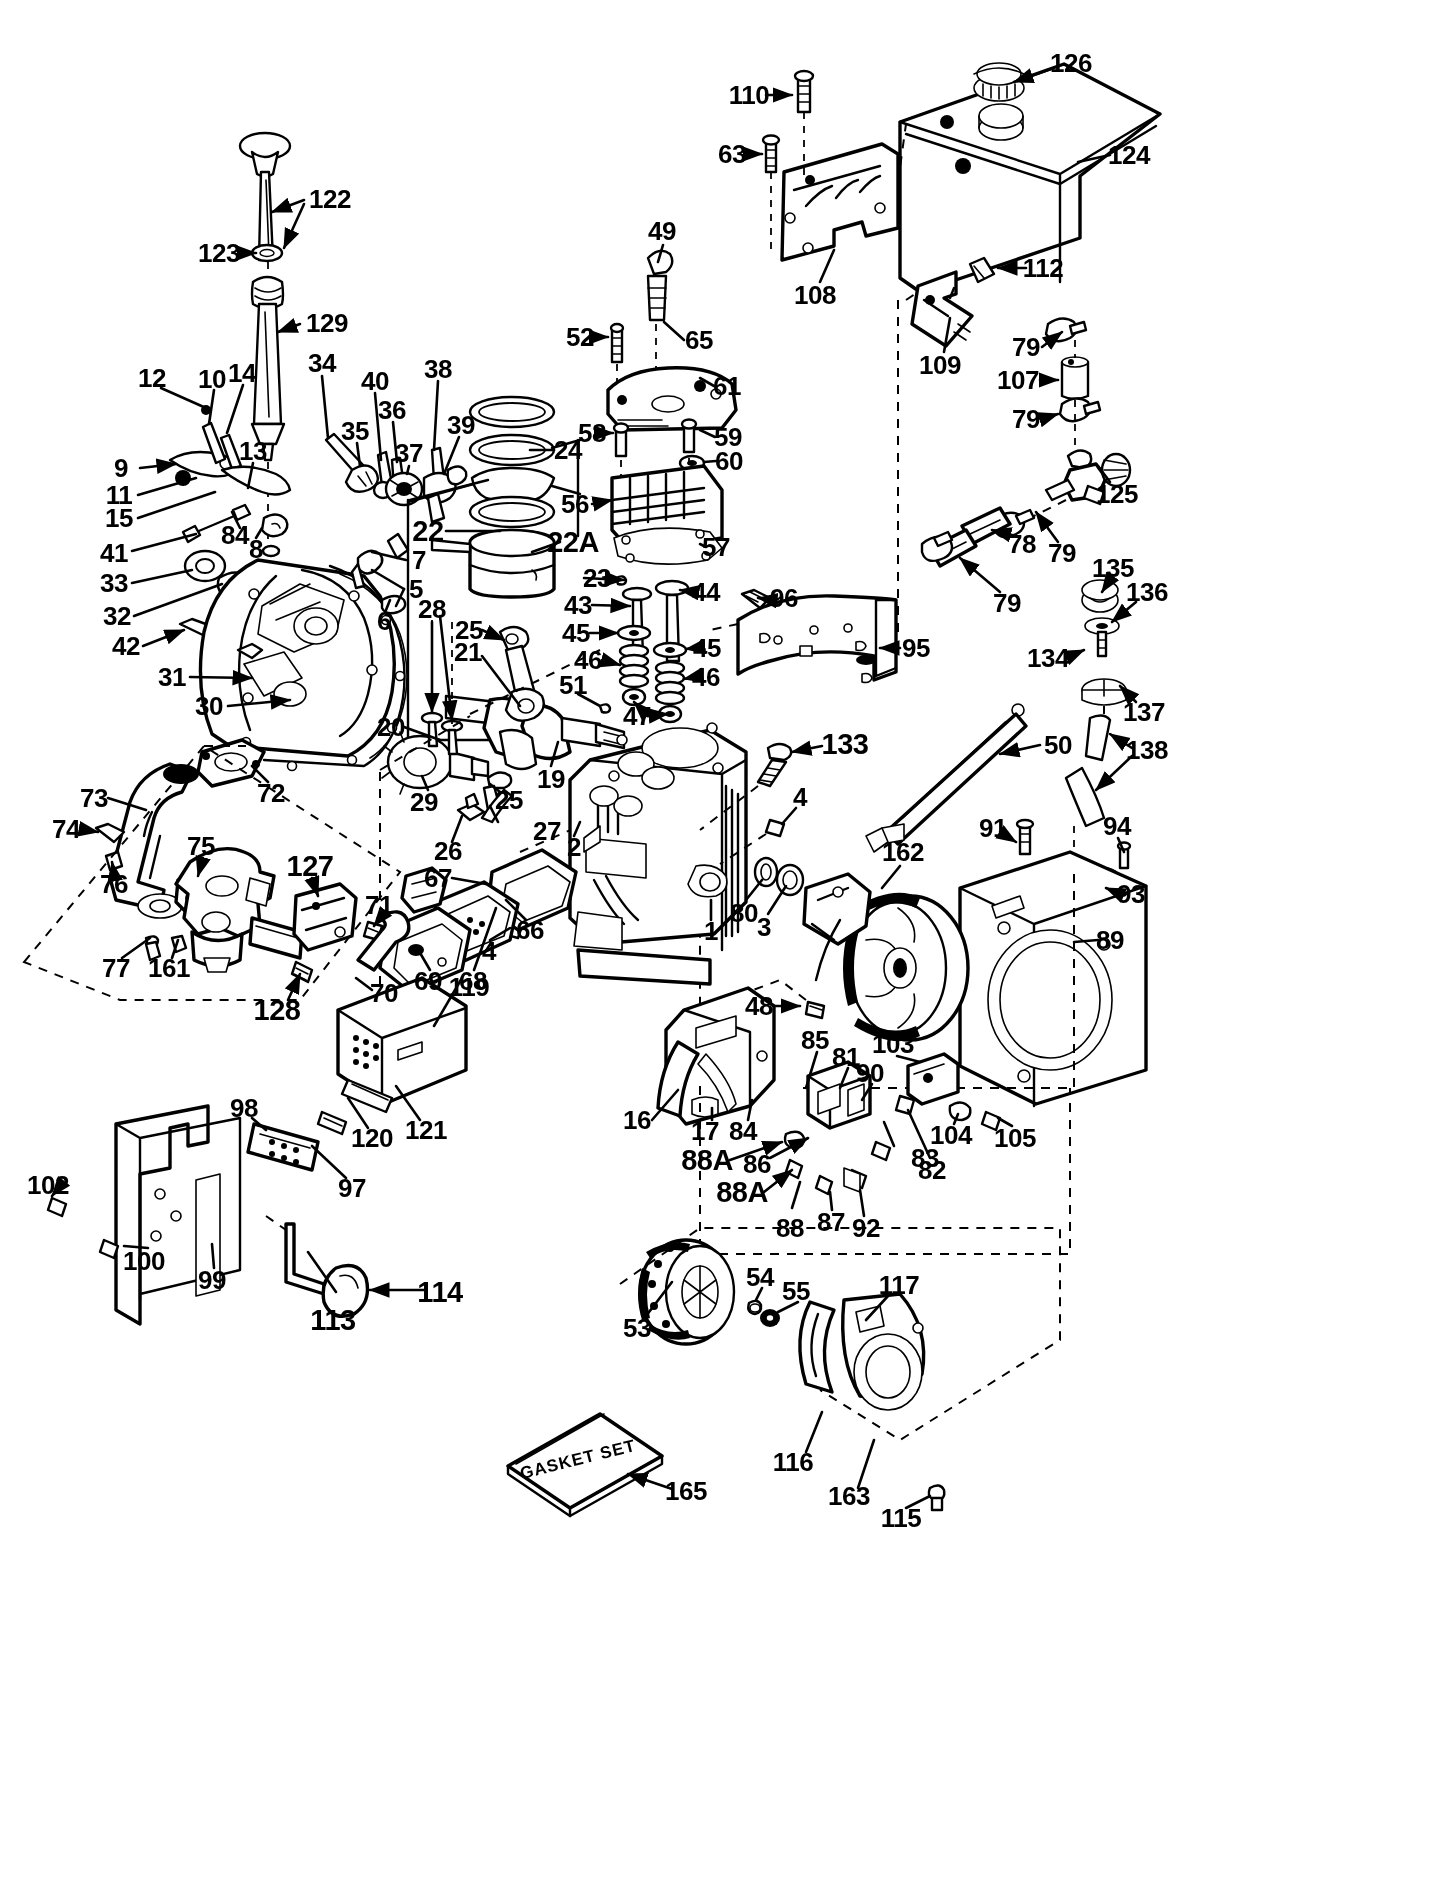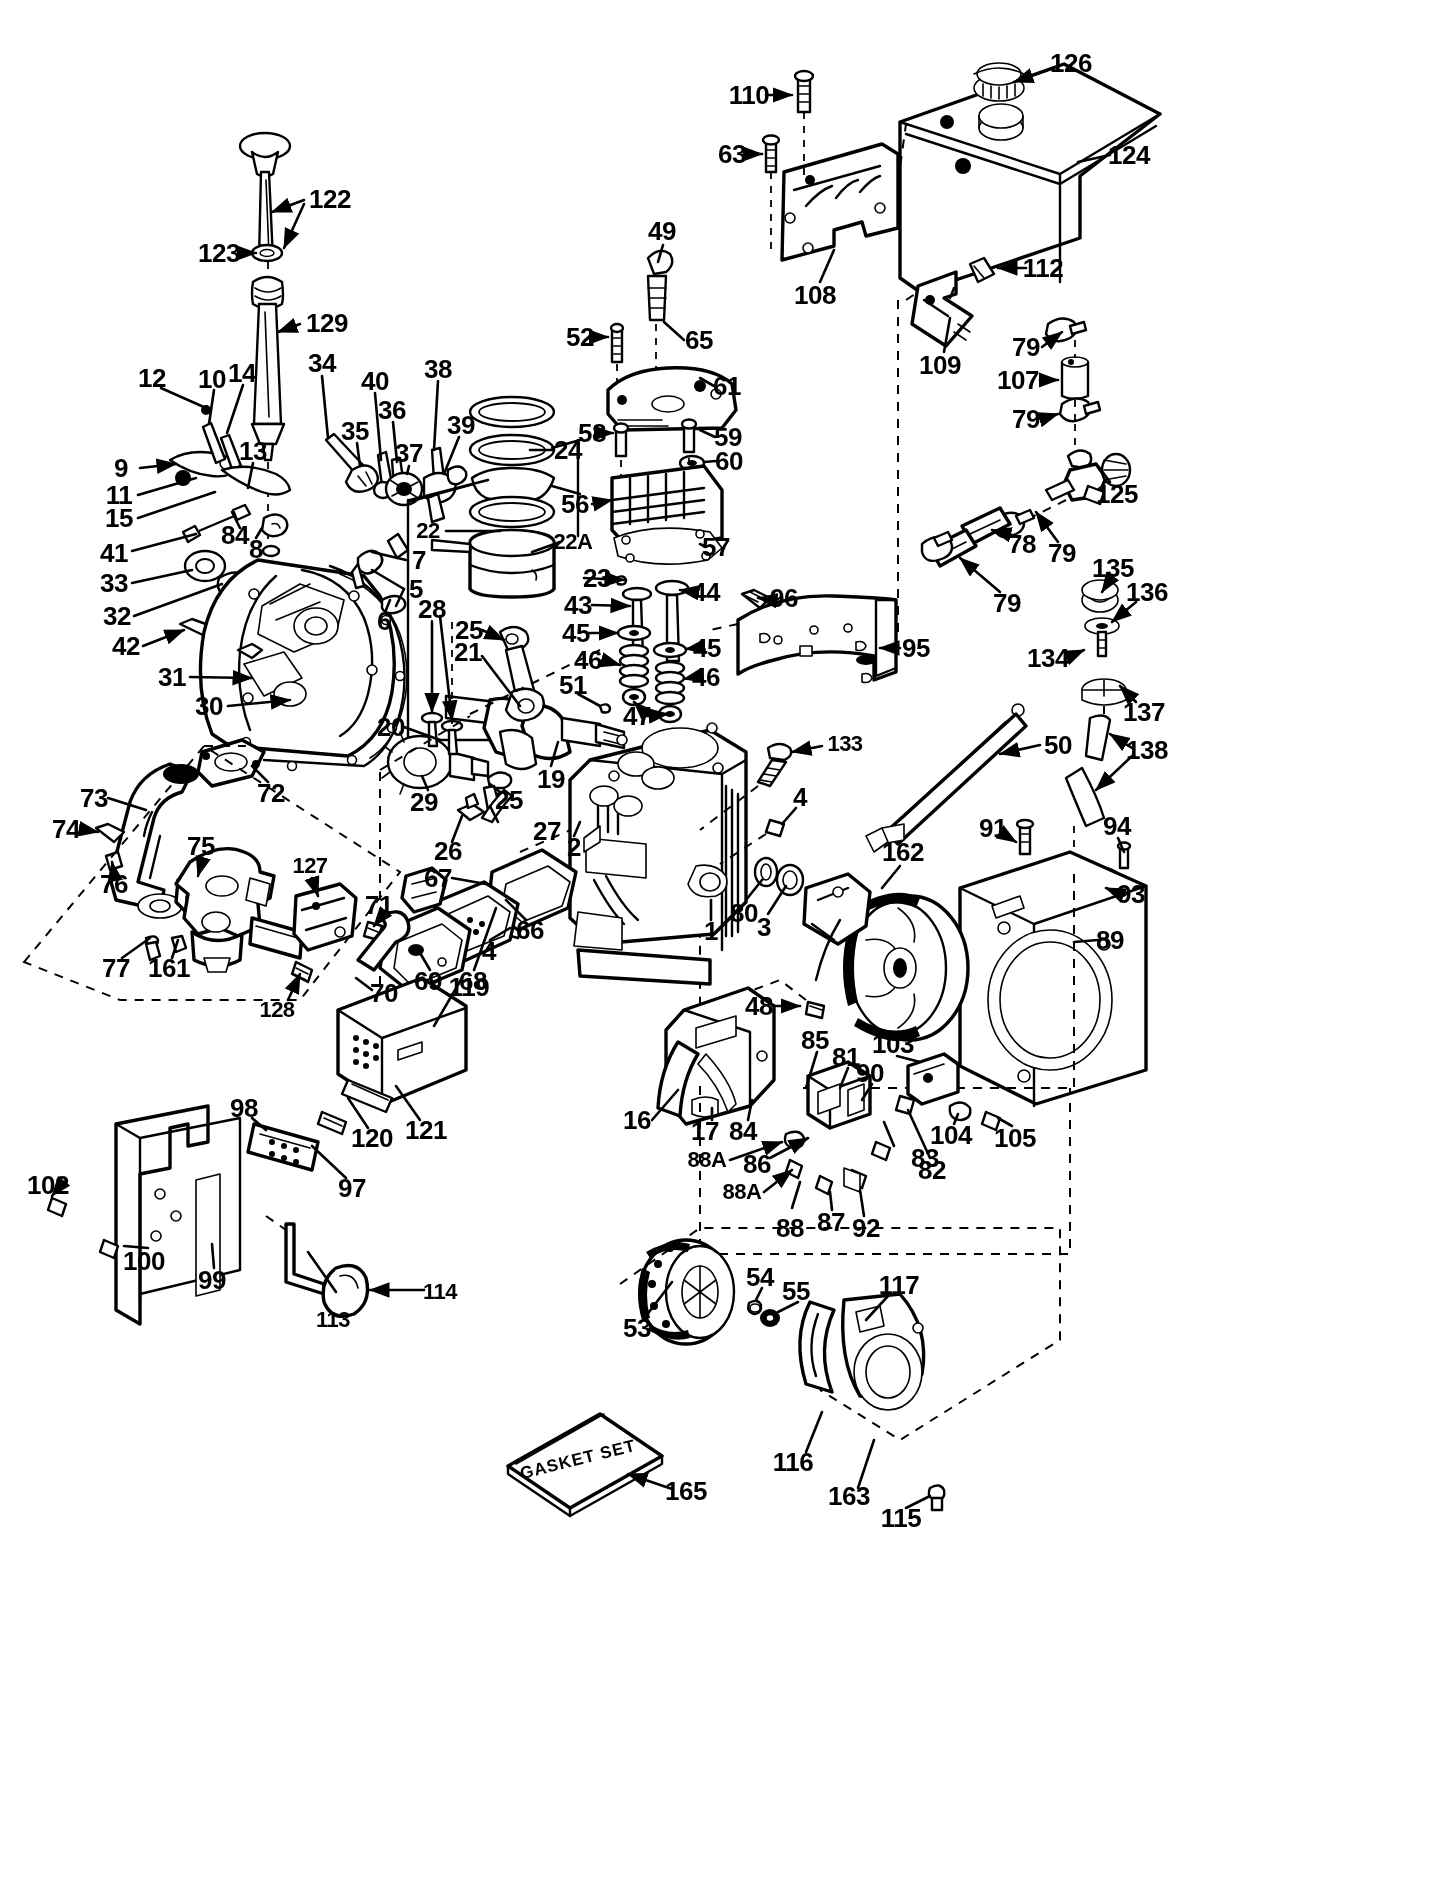--- a/index.html
+++ b/index.html
@@ -17,21 +17,21 @@
     font-family:"Liberation Sans", sans-serif;
     font-weight:bold;
     font-size:26px;
     color:#000;
     line-height:1;
     white-space:nowrap;
     letter-spacing:-0.5px;
     transform:translate(-50%,-50%);
     -webkit-font-smoothing:none;
   }
-  .callout.big{font-size:22px;}
+  .callout.big{font-size:29px;}
   .gasket-label{
     position:absolute;
     font-family:"Liberation Sans", sans-serif;
     font-weight:bold;
     font-size:17px;
     color:#000;
     transform:translate(-50%,-50%) rotate(-14deg);
     letter-spacing:1px;
     white-space:nowrap;
   }

